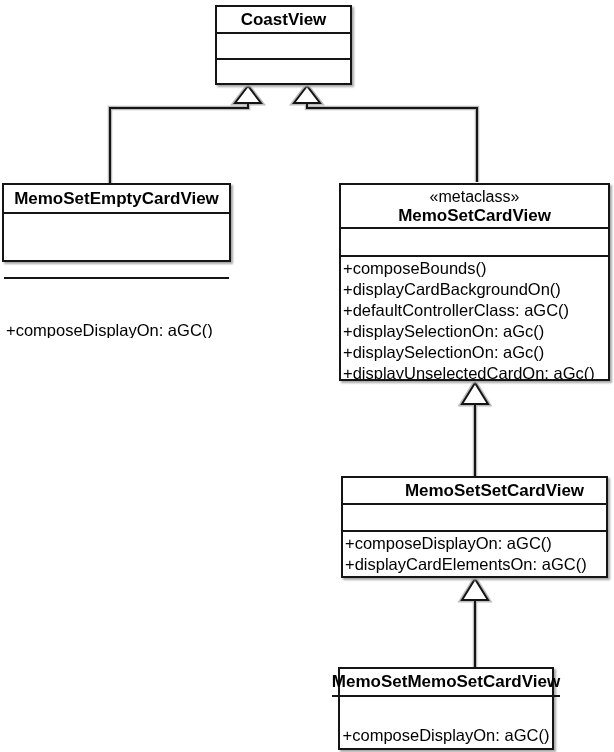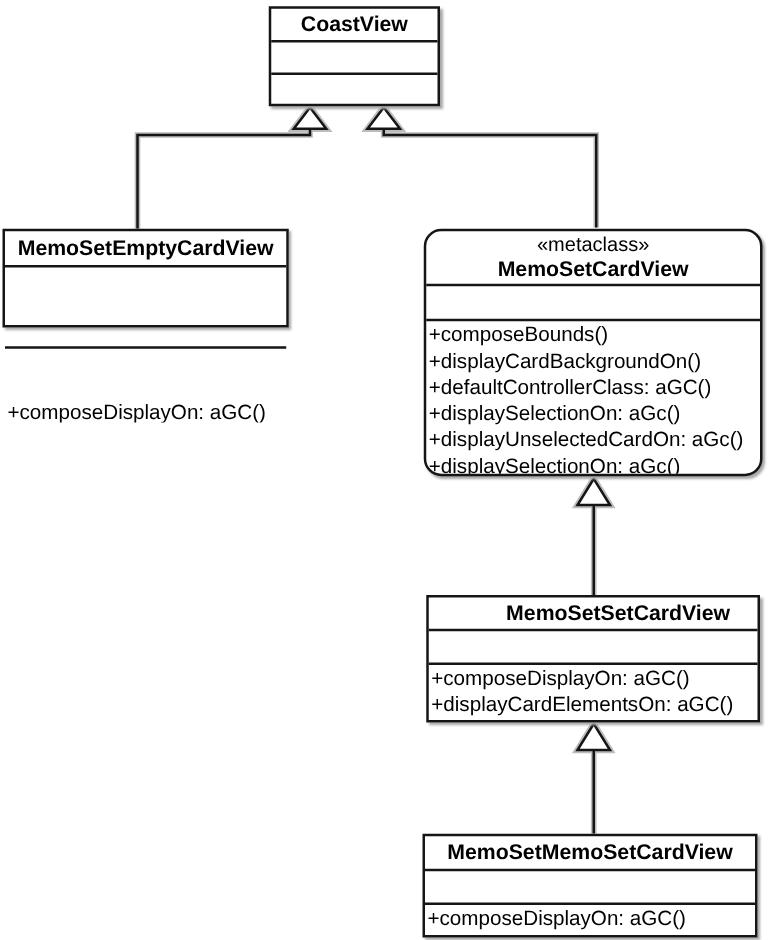--- a/index.html
+++ b/index.html
@@ -72,29 +72,29 @@
 
   
   #cls-coastview            { left: 215px; top: 5px;   width: 137px; height: 80px; }
   #cls-coastview .uml-title { height: 25px; }
   #cls-coastview .uml-attrs { height: 24px; }
 
   #cls-emptycard            { left: 2px;   top: 183px; width: 229px; height: 79px; gap: 40px; }
   #cls-emptycard .uml-title { height: 27px; }
   #cls-emptycard .uml-attrs { height: 23px; }
 
-  #cls-cardview             { left: 339px; top: 183px; width: 271px; height: 198px; border-radius: 14px; }
+  #cls-cardview             { left: 339px; top: 183px; width: 271px; height: 198px; }
   #cls-cardview .uml-title  { height: 42px; }
   #cls-cardview .uml-attrs  { height: 26px; }
 
   #cls-setcard              { left: 341px; top: 476px; width: 267px; height: 102px; }
   #cls-setcard .uml-title   { height: 25px; padding-left: 40px; }
   #cls-setcard .uml-attrs   { height: 25px; }
 
-  #cls-memosetcard            { left: 338px; top: 667px; width: 268px; height: 83px; }
+  #cls-memosetcard            { left: 338px; top: 667px; width: 216px; height: 83px; align-items: center; }
   #cls-memosetcard .uml-title { height: 26px; }
   #cls-memosetcard .uml-attrs { height: 25px; }
 </style>
 </head>
 <body>
 
 <div id="canvas">
 
   <svg id="connector-layer" width="614" height="752" viewBox="0 0 614 752" xmlns="http://www.w3.org/2000/svg">
 
@@ -143,22 +143,22 @@
     <div class="uml-title">
       <div class="uml-stereotype">«metaclass»</div>
       <div>MemoSetCardView</div>
     </div>
     <div class="uml-attrs"></div>
     <div class="uml-methods">
       <div class="m">+composeBounds()</div>
       <div class="m">+displayCardBackgroundOn()</div>
       <div class="m">+defaultControllerClass: aGC()</div>
       <div class="m">+displaySelectionOn: aGc()</div>
+      <div class="m">+displaySelectionOn: aGc()</div>
       <div class="m">+displayUnselectedCardOn: aGc()</div>
-      <div class="m">+displaySelectionOn: aGc()</div>
     </div>
   </div>
 
   <div class="uml-class" id="cls-setcard">
     <div class="uml-title">MemoSetSetCardView</div>
     <div class="uml-attrs"></div>
     <div class="uml-methods">
       <div class="m">+composeDisplayOn: aGC()</div>
       <div class="m">+displayCardElementsOn: aGC()</div>
     </div>

